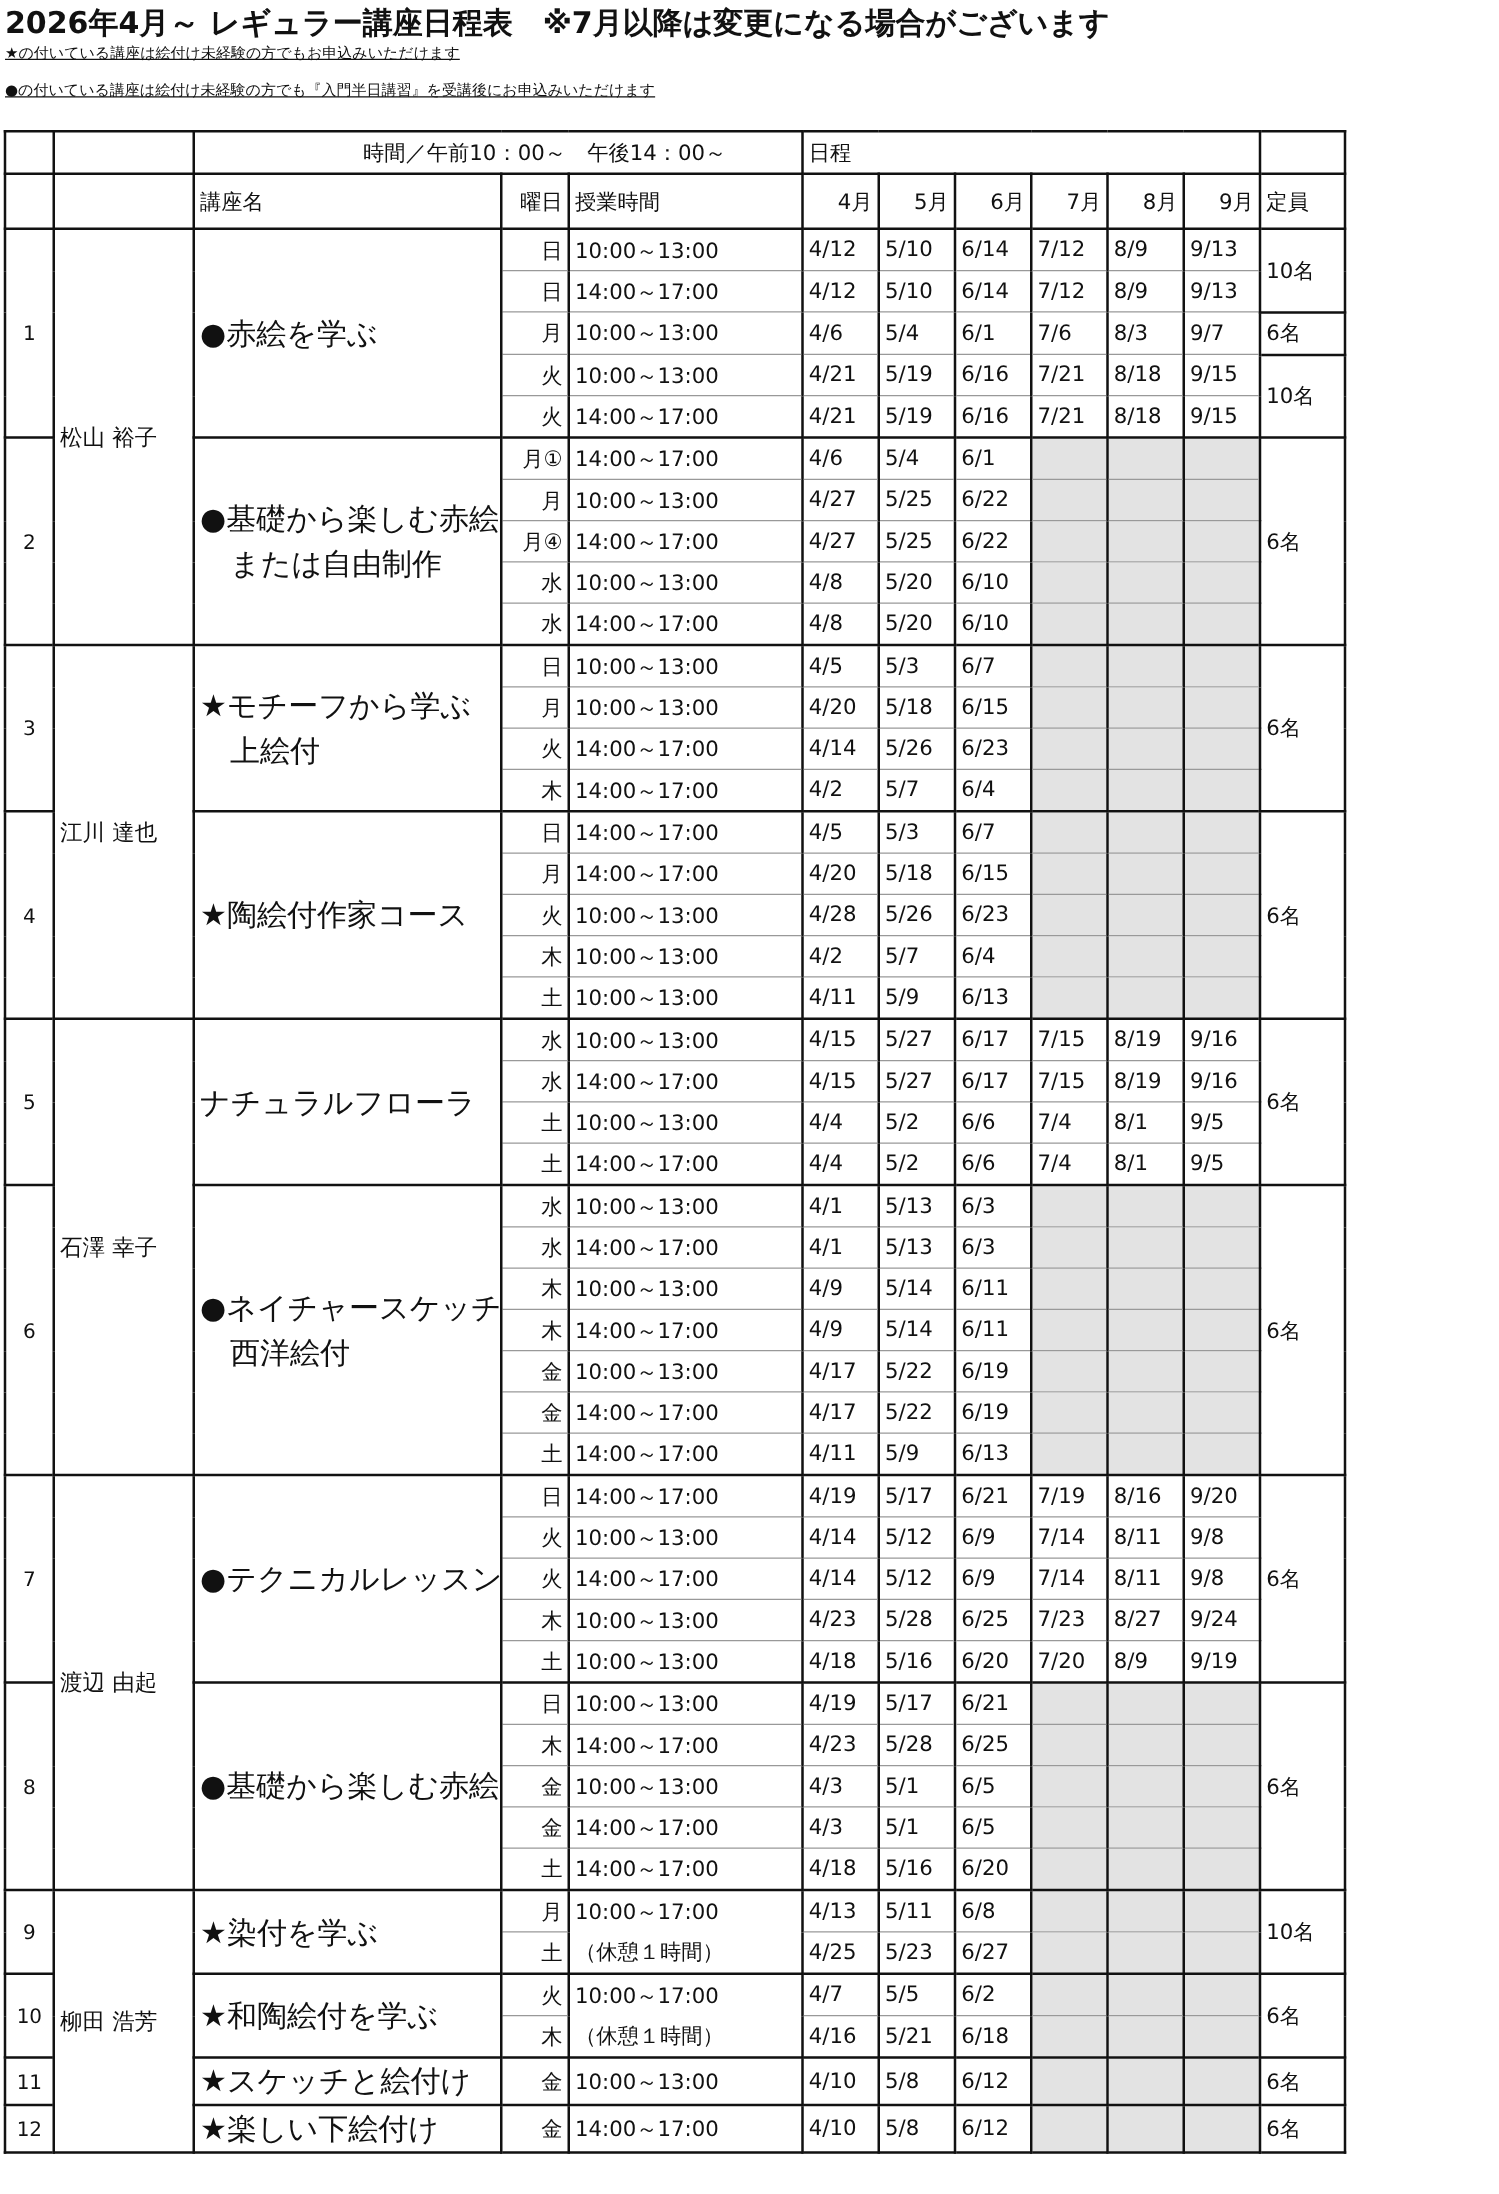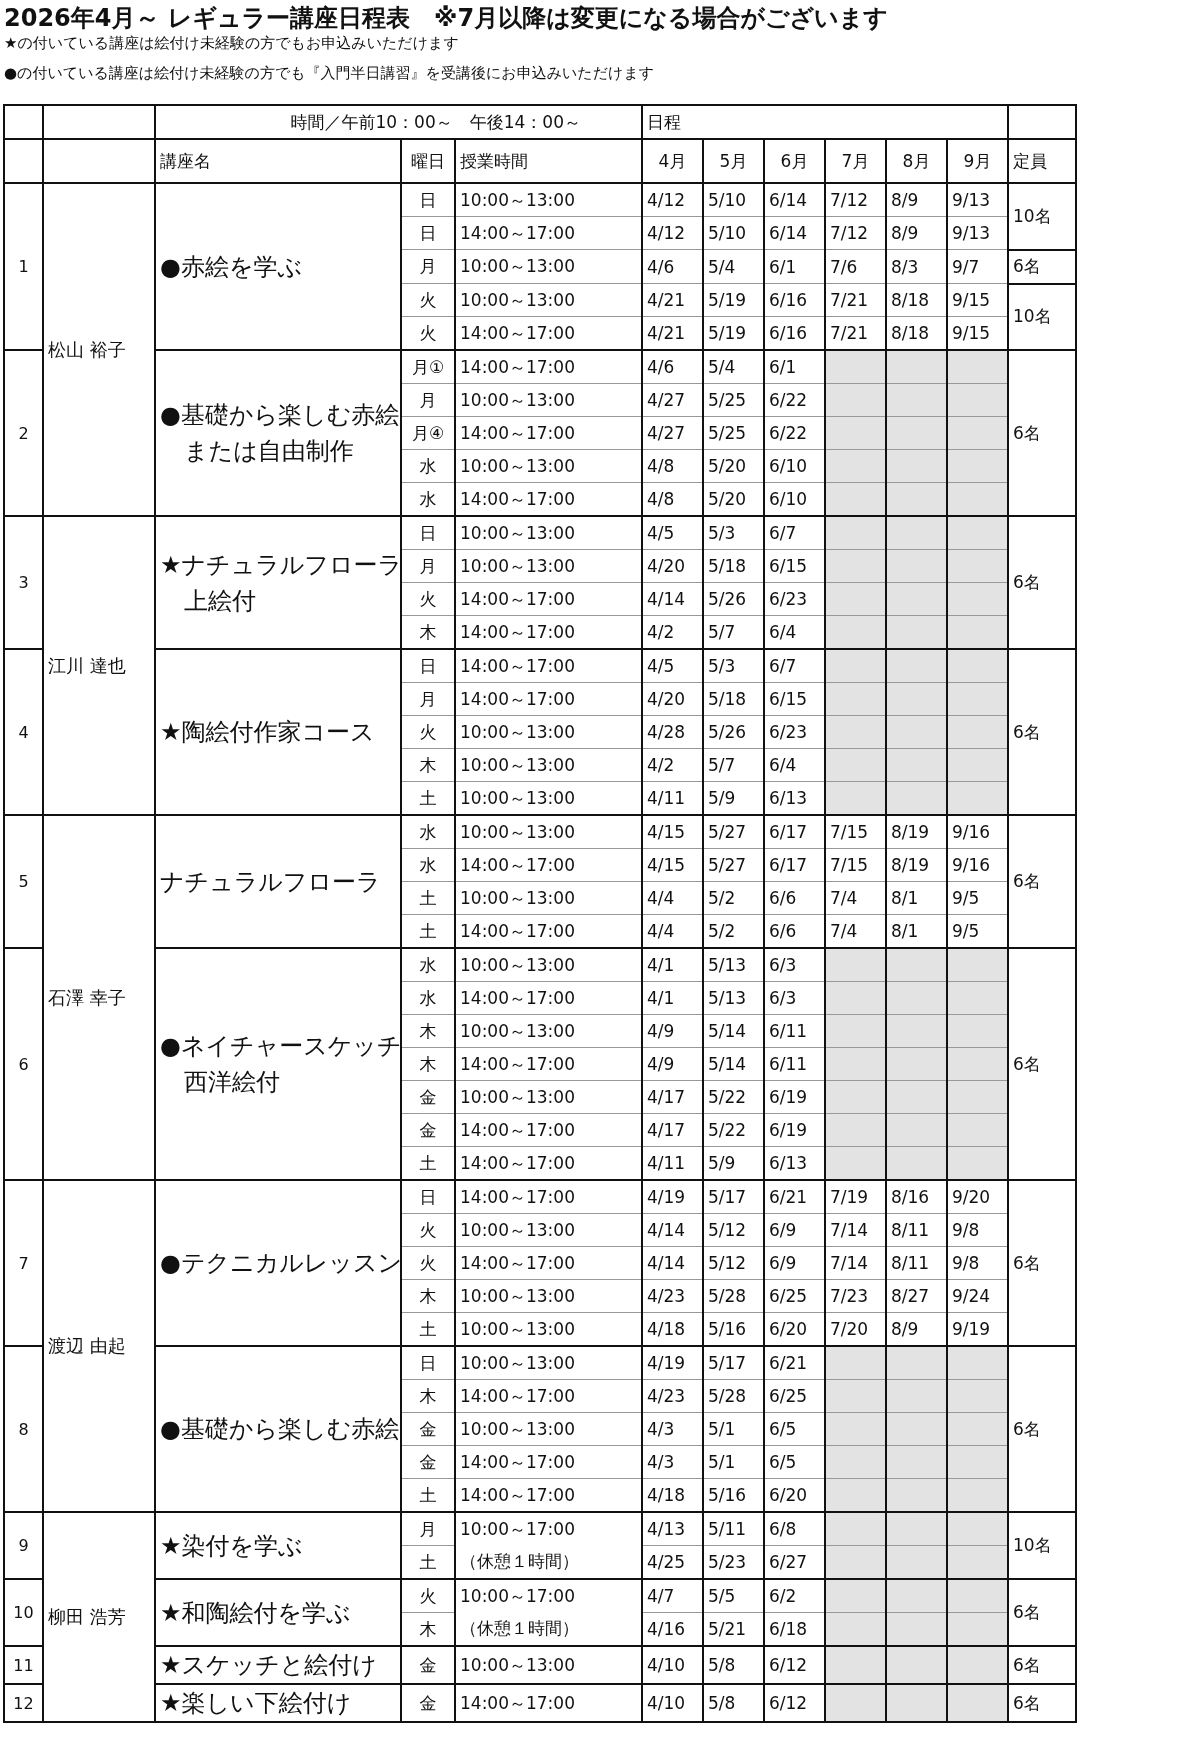--- a/index.html
+++ b/index.html
@@ -1,25 +1,25 @@
 <!DOCTYPE html>
 <html><head>
 <meta charset="utf-8">
 <style>
   html,body{margin:0;padding:0;background:#fff;}
   body{width:1199px;height:1755px;position:relative;font-family:"DejaVu Sans","Liberation Sans",sans-serif;color:#111;overflow:hidden;}
   .title{position:absolute;left:4px;top:2px;font-size:24px;font-weight:bold;letter-spacing:0;white-space:nowrap;}
-  .note{position:absolute;left:4px;font-size:15px;white-space:nowrap;}
+  .note{position:absolute;left:4px;font-size:12px;white-space:nowrap;text-decoration:underline;}
   .note1{top:34px;}
   .note2{top:64px;}
   table{position:absolute;left:3px;top:104px;border-collapse:collapse;table-layout:fixed;width:1062px;}
   td{border:2px solid #111;font-size:17px;padding:0 4px;height:32px;white-space:nowrap;overflow:hidden;vertical-align:middle;}
   td.thin-b{border-bottom:1px solid #999;}
   td.thin-t{border-top:1px solid #999;}
-  .c{text-align:center;}
+  .c{text-align:right;}
   .r{text-align:right;}
   .grey{background:#e3e3e3;}
   .hdr{height:44px;margin-left:28px;}
   .hdr1{height:28px;}
   .course{font-size:24px;line-height:36px;}
   .teacher{font-size:18px;}
   .num{text-align:center;font-size:16px;}
 </style>
 </head>
 <body>
@@ -176,21 +176,21 @@
         <td class=" thin-t">5/20</td>
         <td class=" thin-t">6/10</td>
         <td class="grey thin-t"></td>
         <td class="grey thin-t"></td>
         <td class="grey thin-t"></td>
       </tr>
       <tr>
         <td rowspan="4" class="num">3</td>
         <td rowspan="9" class="teacher">江川 達也</td>
         <td rowspan="4" class="course">
-          <div>★ナチュラルフローラ</div>
+          <div>★モチーフから学ぶ</div>
           <div>　上絵付</div>
         </td>
         <td class="c thin-b">日</td>
         <td class=" thin-b" style="">10:00～13:00</td>
         <td class=" thin-b">4/5</td>
         <td class=" thin-b">5/3</td>
         <td class=" thin-b">6/7</td>
         <td class="grey thin-b"></td>
         <td class="grey thin-b"></td>
         <td class="grey thin-b"></td>

